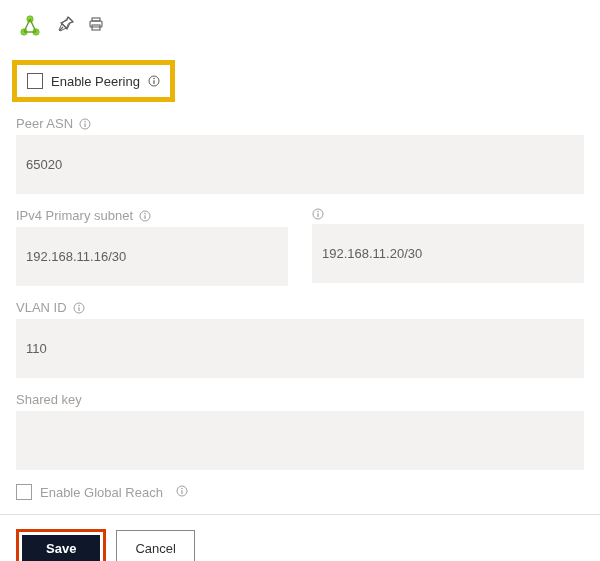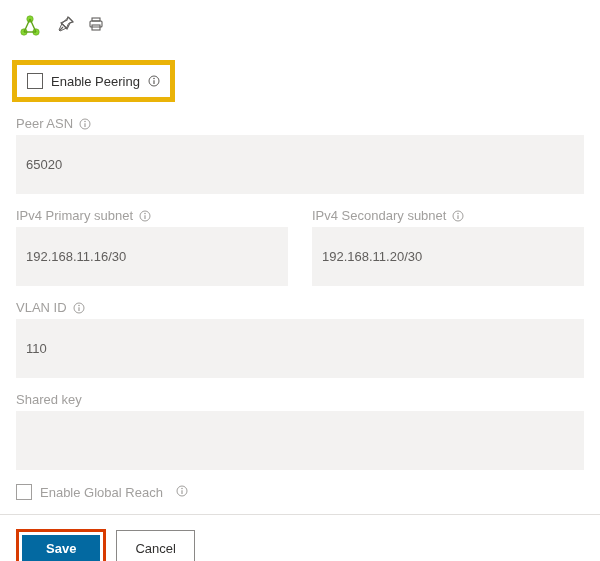--- a/index.html
+++ b/index.html
@@ -124,21 +124,21 @@
       padding: 14px 16px 0 16px;
       display: flex;
       gap: 10px;
     }
     .btn-primary-wrap {
       border: 3px solid #d83b01;
       padding: 3px;
       display: inline-block;
     }
     .btn-primary {
-      background: #0369a1;
+      background: #0f172a;
       color: #fff;
       border: none;
       padding: 6px 24px;
       font-size: 13px;
       font-weight: 600;
       cursor: pointer;
     }
     .btn-secondary {
       background: #fff;
       color: #323130;
@@ -221,21 +221,20 @@
               <circle cx="6" cy="6" r="5" fill="none" stroke="#a19f9d" stroke-width="1"></circle>
               <line x1="6" y1="5.3" x2="6" y2="9" stroke="#a19f9d" stroke-width="1.2"></line>
               <circle cx="6" cy="3.5" r="0.8" fill="#a19f9d"></circle>
             </svg>
         </span>
       </div>
       <input class="text-input" readonly="" value="192.168.11.16/30" style="">
     </div>
     <div>
       <div class="field-label">
-        <span>IPv4 Secondary subnet</span>
         <span class="info-icon">
           <svg width="12" height="12" viewBox="0 0 12 12">
               <circle cx="6" cy="6" r="5" fill="none" stroke="#a19f9d" stroke-width="1"></circle>
               <line x1="6" y1="5.3" x2="6" y2="9" stroke="#a19f9d" stroke-width="1.2"></line>
               <circle cx="6" cy="3.5" r="0.8" fill="#a19f9d"></circle>
             </svg>
         </span>
       </div>
       <input class="text-input" readonly="" value="192.168.11.20/30" style="">
     </div>

